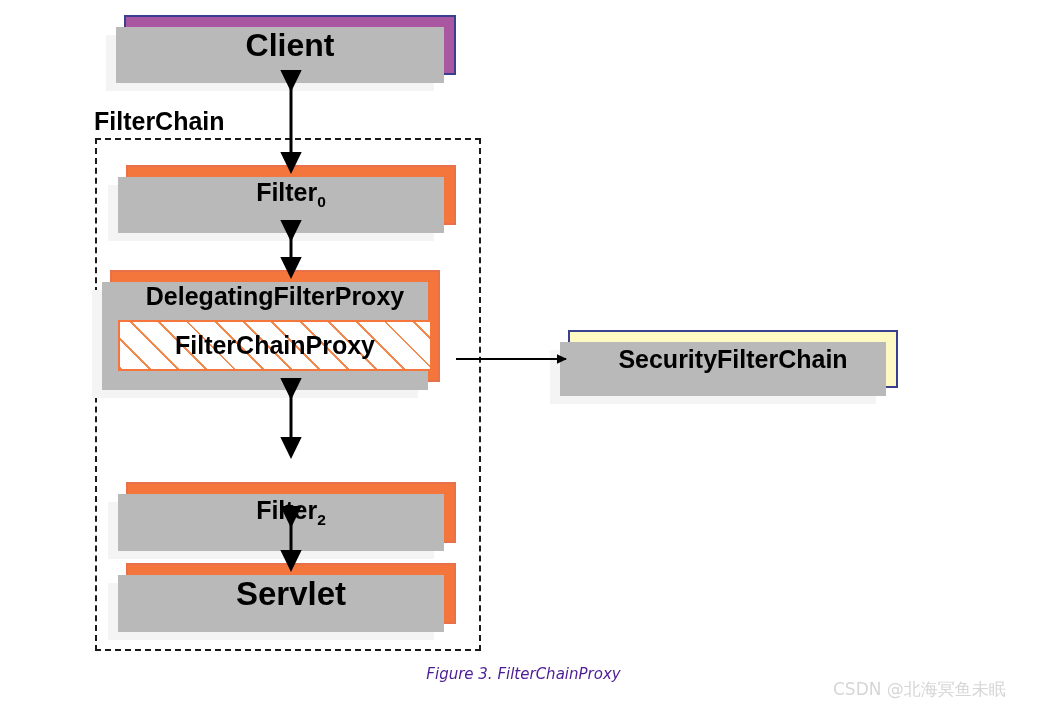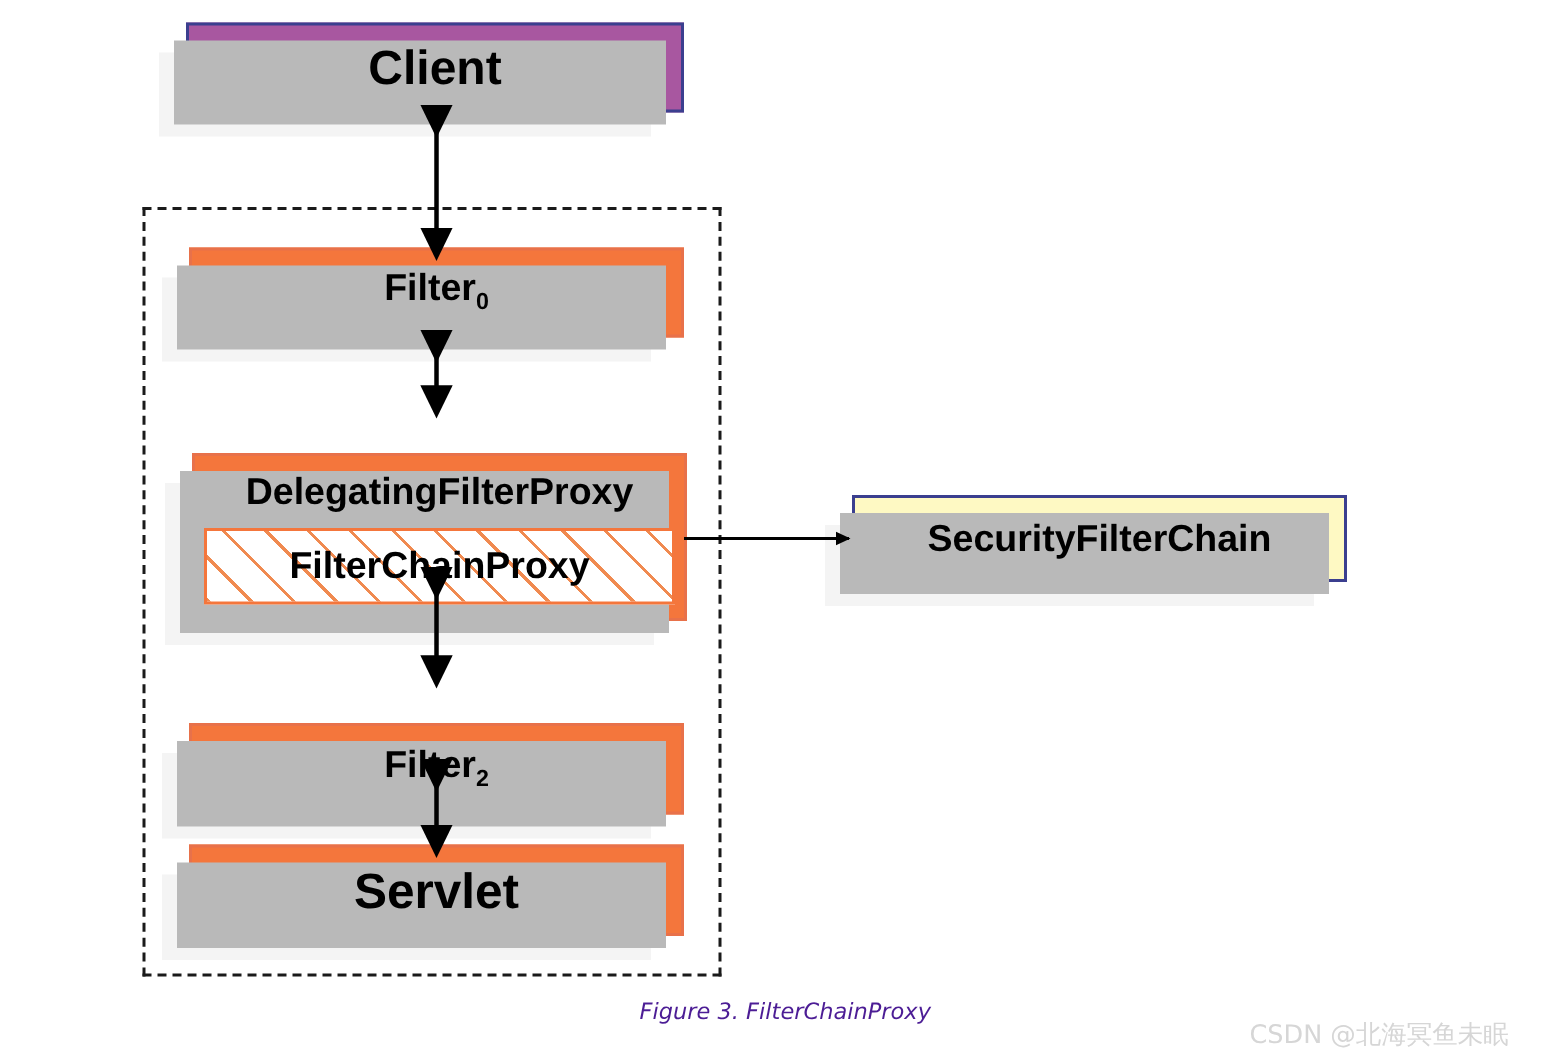--- a/index.html
+++ b/index.html
@@ -165,31 +165,32 @@
     font-size: 17px;
     color: #d6d6d6;
     white-space: nowrap;
   }
 </style>
 </head>
 <body>
 
 <div id="canvas">
 
+  <div class="chain-title" style="left:94px; top:107px;">FilterChain</div>
   <div class="chain-box" style="left:95px; top:138px; width:386px; height:513px;"></div>
 
   <div class="node node-client" style="left:124px; top:15px; width:332px; height:60px; font-size:32px;">
     <span class="node-label">Client</span>
   </div>
 
   <div class="node node-orange" style="left:126px; top:165px; width:330px; height:60px; font-size:25px;">
     <span class="node-label"><span>Filter</span><span class="sub">0</span></span>
   </div>
 
-  <div class="node node-orange node-dfp" style="left:128px; top:270px; width:330px; height:112px;margin-top:32px;">
+  <div class="node node-orange node-dfp" style="left:110px; top:270px; width:330px; height:112px;">
     <div class="dfp-title">DelegatingFilterProxy</div>
     <div class="fcp-inner">
       <span>FilterChainProxy</span>
     </div>
   </div>
 
   <div class="node node-orange" style="left:126px; top:450px; width:330px; height:61px; font-size:25px;margin-top:32px;">
     <span class="node-label"><span>Filter</span><span class="sub">2</span></span>
   </div>
 

